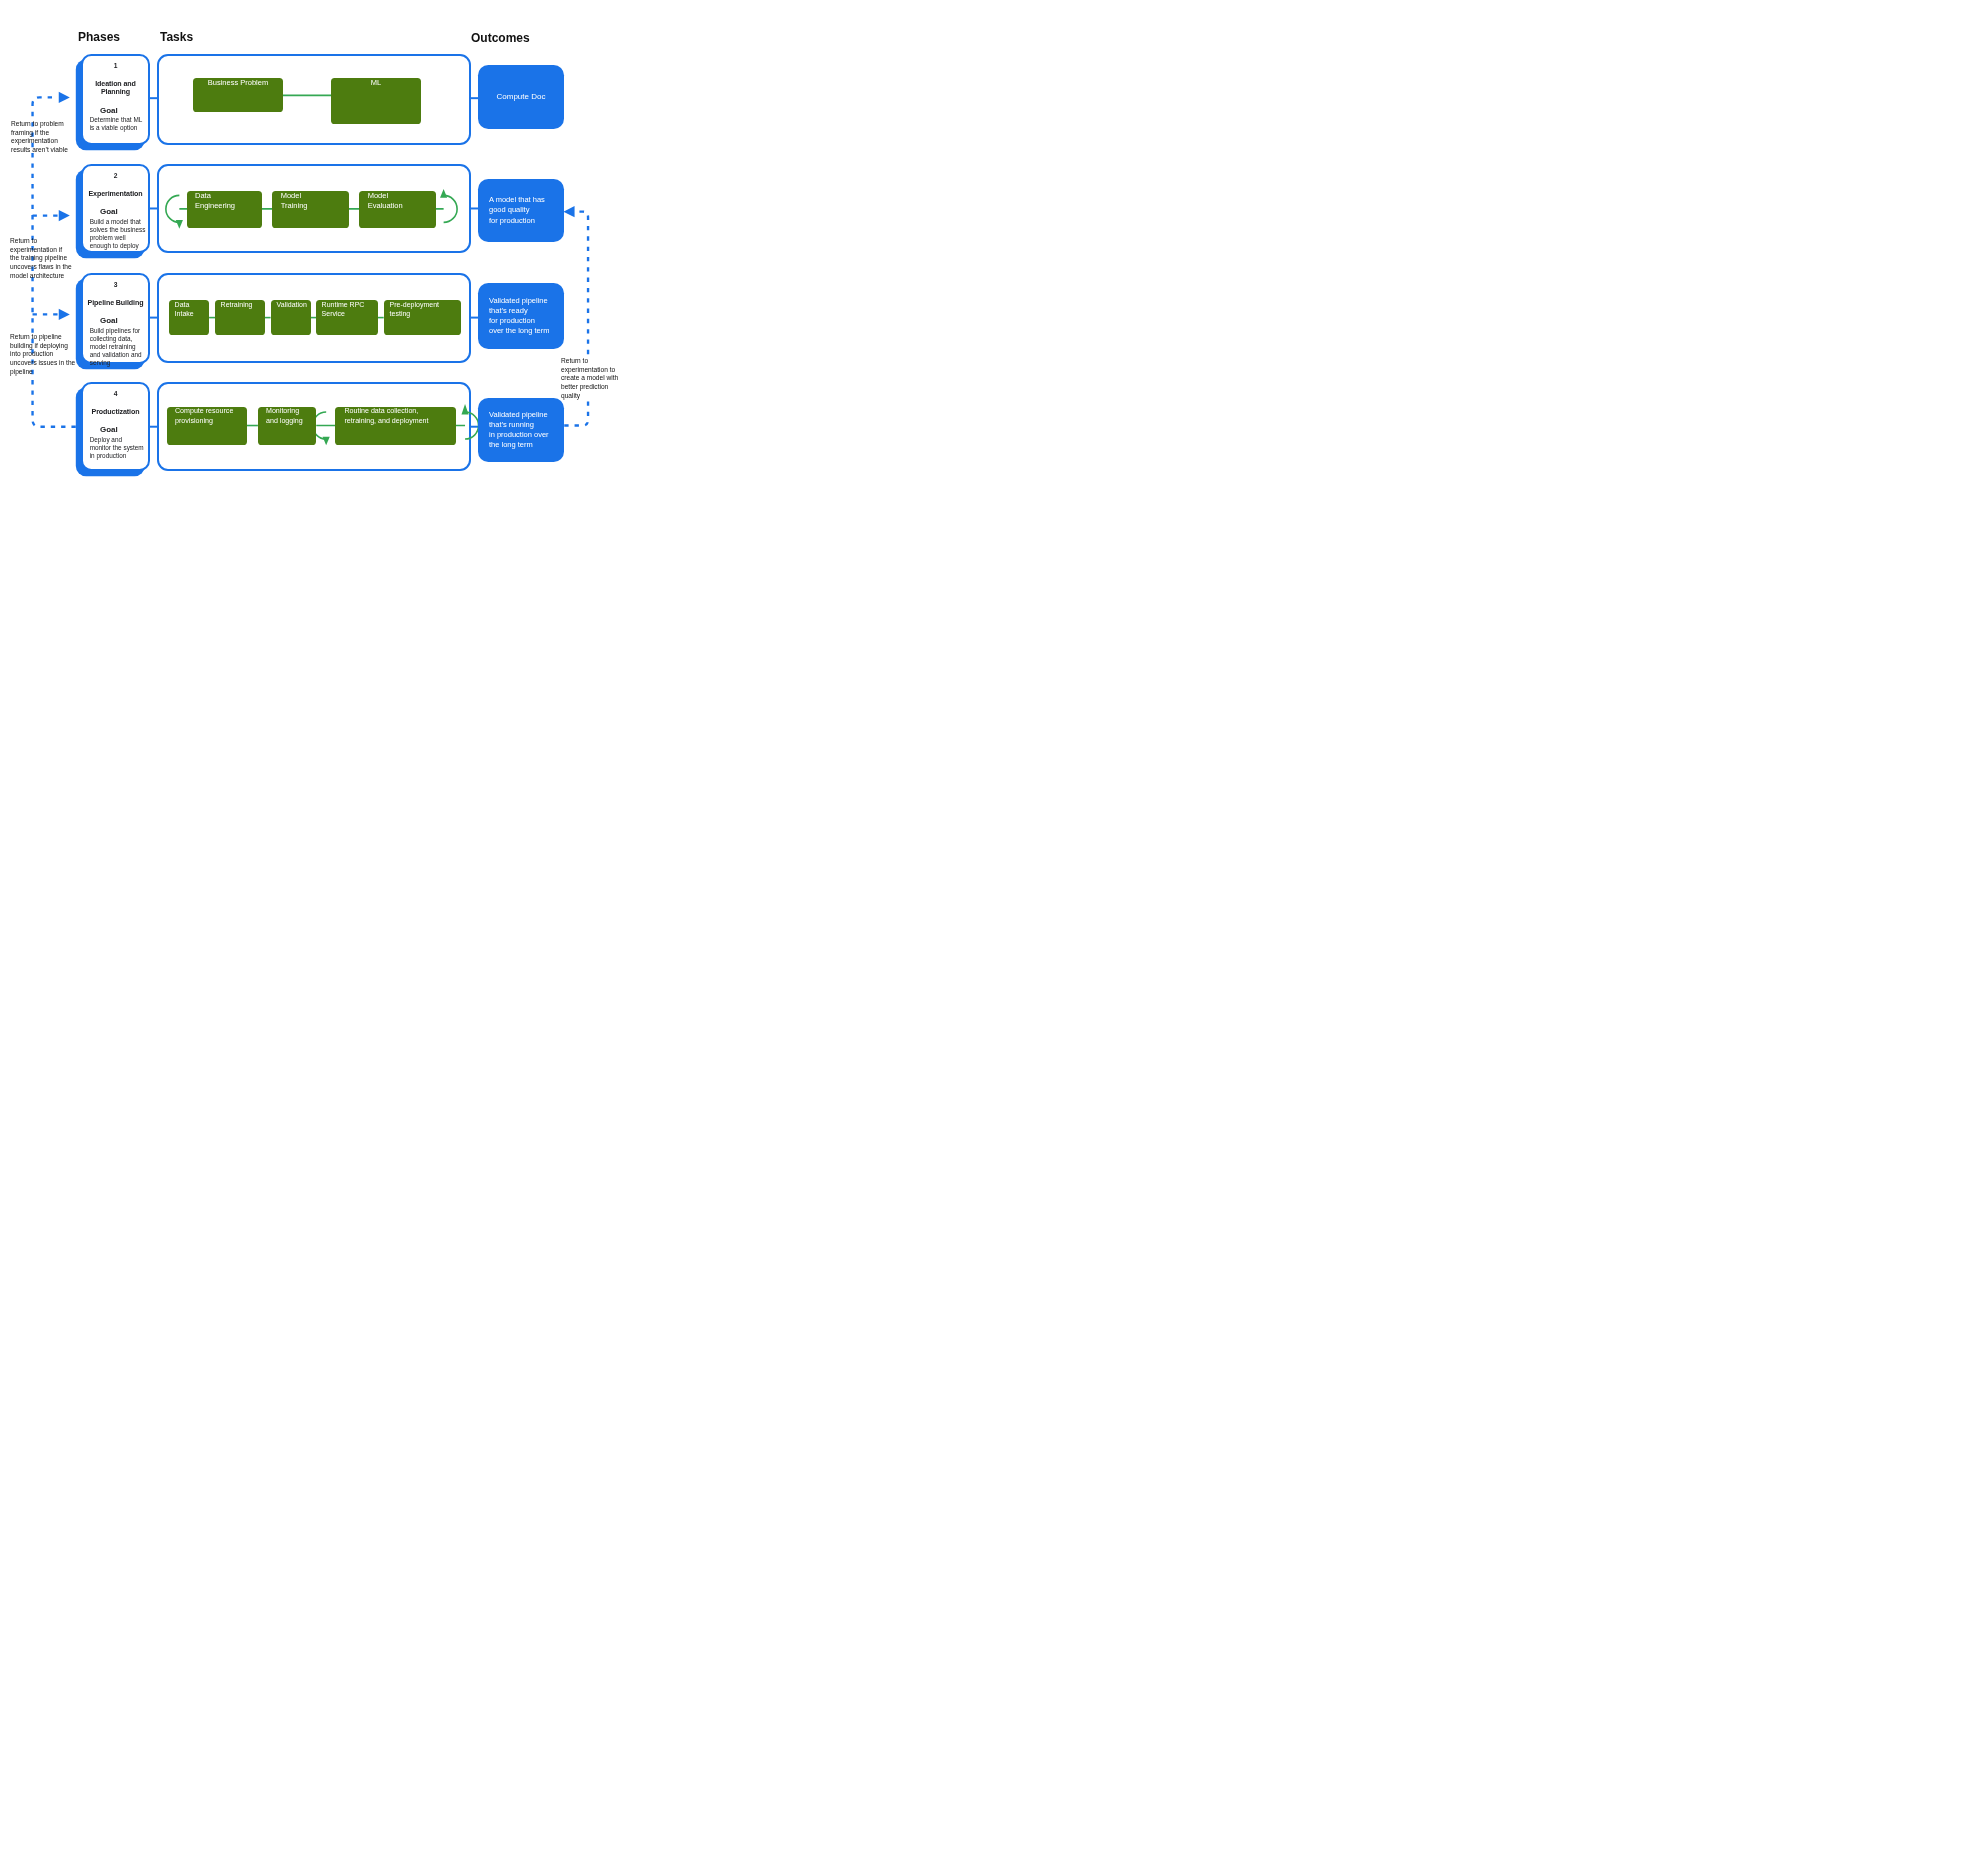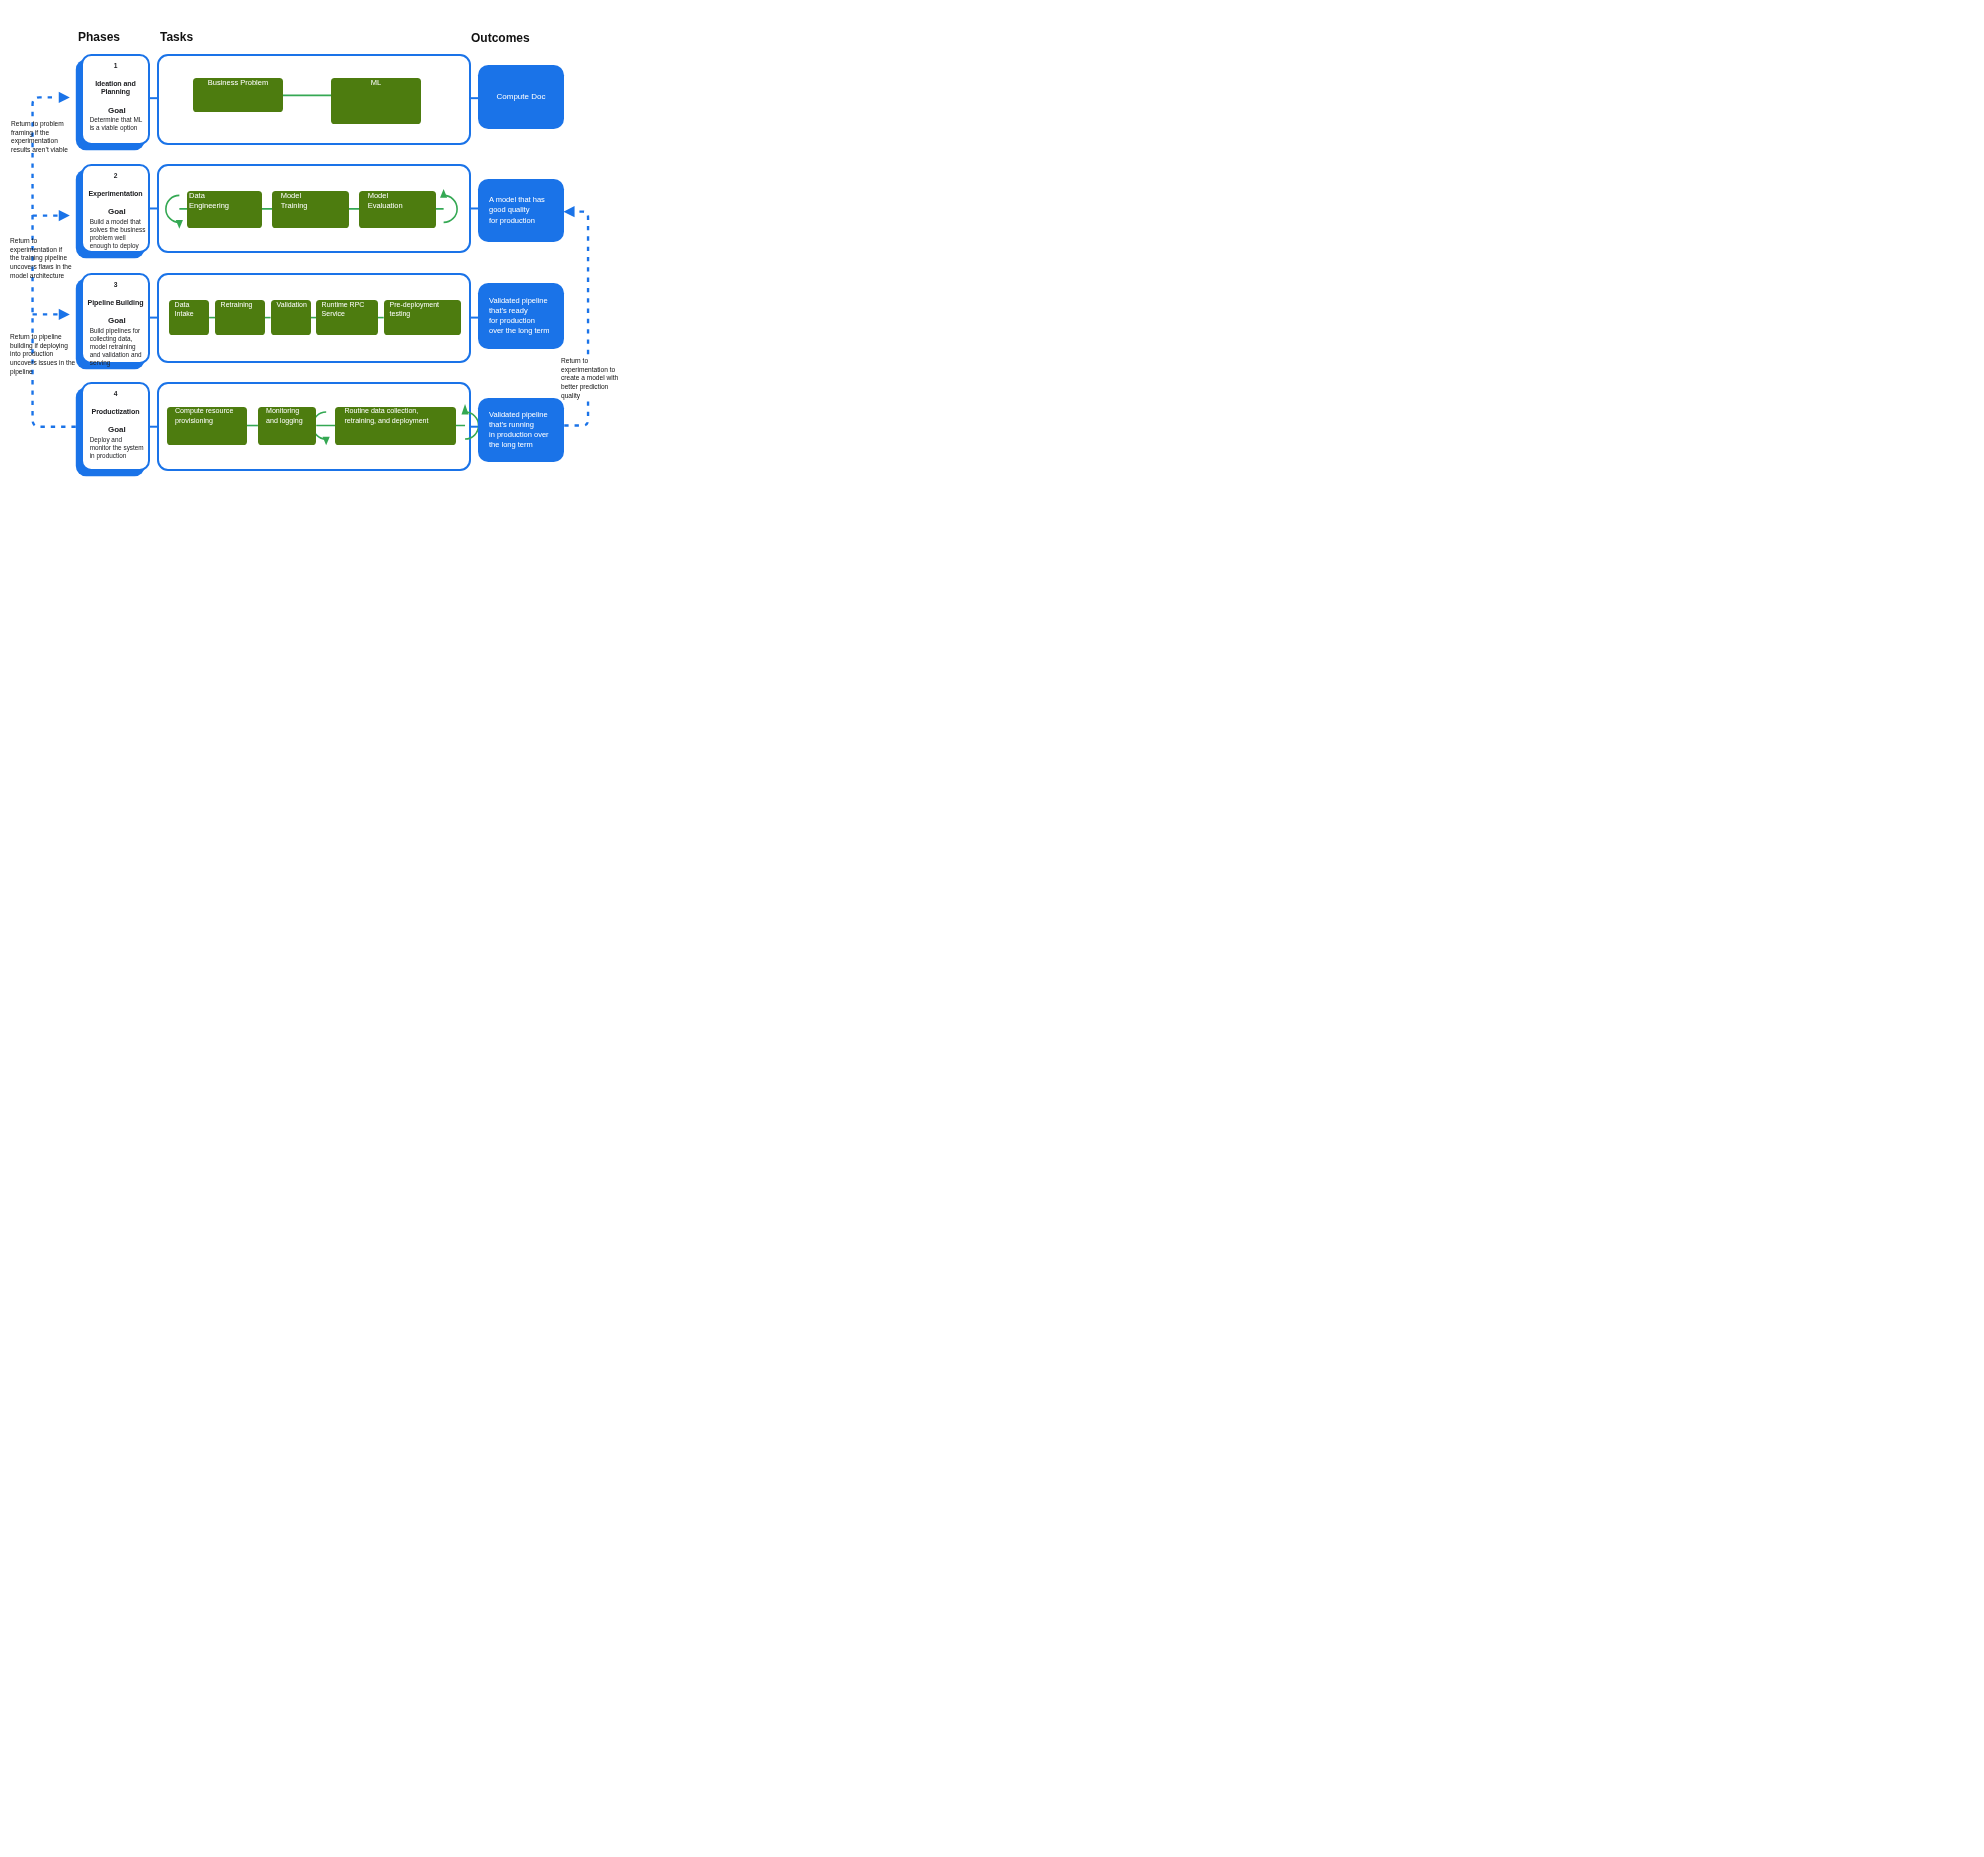--- a/index.html
+++ b/index.html
@@ -16,41 +16,41 @@
   
   .phase-card{
     position:absolute;left:81px;width:69px;background:#fff;
     border:2px solid #1A73E8;border-radius:10.3px;
     box-shadow:-5.2px 5.2px 0 0 #1A73E8;box-sizing:border-box;z-index:3;
   }
   .p1{top:54px;height:91px;} .p2{top:164px;height:89px;}
   .p3{top:273px;height:91px;} .p4{top:382px;height:89px;}
   .pnum{margin-top:5.6px;text-align:center;font-weight:700;font-size:6.7px;}
   .ptitle{margin-top:11px;text-align:center;font-weight:700;font-size:7.1px;line-height:1.22;white-space:pre;letter-spacing:-0.1px;}
-  .pgoal-label{margin-top:8.7px;padding-left:25px;font-weight:700;font-size:8px;}
+  .pgoal-label{margin-top:8.7px;padding-left:17px;font-weight:700;font-size:8px;}
   .pgoal{margin-top:1.6px;padding-left:6.7px;padding-right:2.4px;font-size:6.4px;line-height:1.28;}
 
   
   .tasks-box{
     position:absolute;left:157px;width:314px;background:#fff;
     border:2px solid #1A73E8;border-radius:11px;box-sizing:border-box;z-index:1;
   }
   .t1{top:54px;height:91px;} .t2{top:164px;height:89px;}
   .t3{top:273px;height:90px;} .t4{top:382px;height:89px;}
 
   
   .task{
     position:absolute;background:#4d7c0f;color:#fff;border-radius:3.6px;
     display:flex;align-items:flex-start;font-size:7.5px;line-height:1.35;
     box-sizing:border-box;z-index:3;
   }
   .task.center{justify-content:center;text-align:center;}
   .tk-bp{left:193px;top:78px;width:90px;height:34px;}
   .tk-ml{left:331px;top:78px;width:90px;height:46px;}
-  .tk-de{left:187px;top:191px;width:75px;height:37px;padding-left:2px;}
+  .tk-de{left:187px;top:191px;width:75px;height:37px;padding-left:8px;}
   .tk-mt{left:272px;top:191px;width:77px;height:37px;padding-left:8.7px;}
   .tk-me{left:359px;top:191px;width:77px;height:37px;padding-left:8.7px;}
   .tk-di{left:169px;top:300px;width:40px;height:35px;padding-left:5.6px;font-size:7px;}
   .tk-rt{left:215px;top:300px;width:50px;height:35px;padding-left:5.6px;font-size:7px;}
   .tk-va{left:271px;top:300px;width:40px;height:35px;padding-left:5.6px;font-size:7px;}
   .tk-rpc{left:316px;top:300px;width:62px;height:35px;padding-left:5.6px;font-size:7px;}
   .tk-pd{left:384px;top:300px;width:77px;height:35px;padding-left:5.6px;font-size:7px;}
   .tk-crp{left:167px;top:407px;width:80px;height:38px;padding-left:8px;font-size:7.1px;}
   .tk-mlog{left:258px;top:407px;width:58px;height:38px;padding-left:8px;font-size:7.1px;}
   .tk-rdc{left:335px;top:407px;width:121px;height:38px;padding-left:9.5px;font-size:7.1px;}

